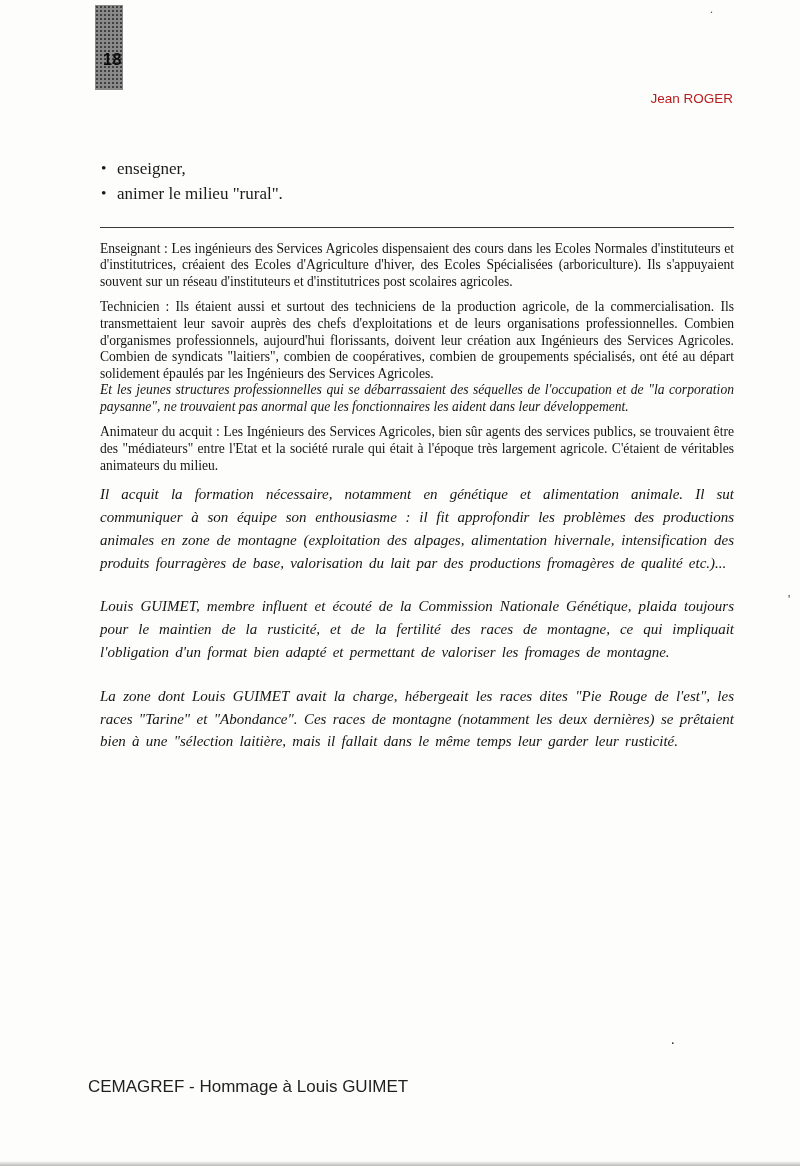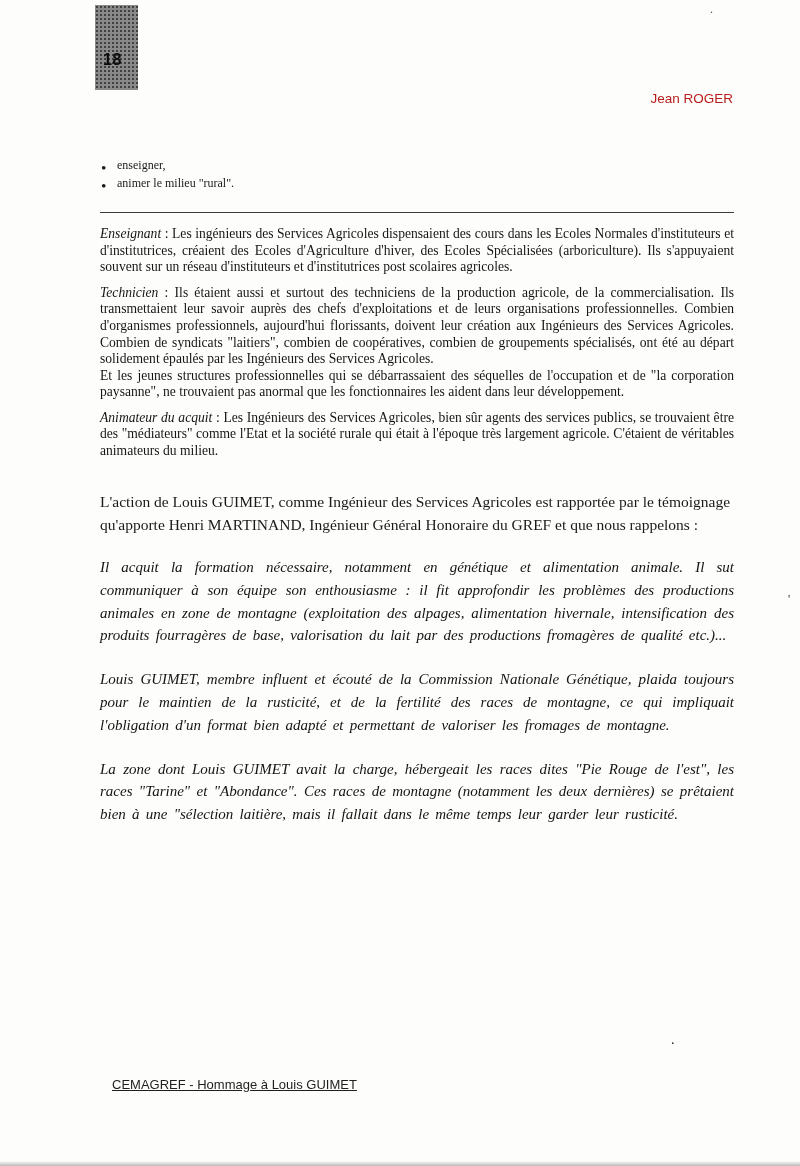--- a/index.html
+++ b/index.html
@@ -8,21 +8,21 @@
     width:800px; height:1166px;
     background:#fdfdfb;
     font-family:"Liberation Serif", serif;
     color:#1a1a1a;
     overflow:hidden;
   }
 
   
   .page-number-block {
     position:absolute; left:95px; top:5px;
-    width:43px; height:85px;
+    width:28px; height:85px;
     background-color:#8a8a8a;
     background-image: radial-gradient(circle, #3f3f3f 32%, rgba(0,0,0,0) 33%);
     background-size:4px 4px;
   }
   .page-number {
     position:absolute; left:8px; top:46px;
     font-family:"Liberation Sans", sans-serif;
     font-weight:bold; font-size:16px; color:#0b0b0b;
     letter-spacing:0.5px;
   }
@@ -38,59 +38,59 @@
   }
 
   .mission-intro {
     font-size:15.5px; line-height:1.4;
     margin:0 0 20px 0;
   }
 
   .bullets { margin:0 0 20px 0; padding:0; list-style:none; }
   .bullets li {
     position:relative; padding-left:17px;
-    font-size:12px; line-height:1.46;
+    font-size:17px; line-height:1.46;
   }
   .bullets li::before {
     content:"\2022";
     position:absolute; left:1px; top:0;
     font-size:15.5px;
   }
 
   .divider {
     border:none; border-top:1px solid #3a3a3a;
     margin:12px 0 13px 0; width:100%; height:0;
   }
 
   .role-para {
     font-size:13.6px; line-height:1.22;
     text-align:justify; margin:0 0 9px 0;
     color:#151515;
   }
-  .role-para.cont { margin-top:-9px; }
-  .role-lead { font-style:italic; }
+  .role-para.cont { margin-top:-9px;font-style:italic; }
+  .role-lead { }
 
   .testimony-intro {
     font-size:15.5px; line-height:1.5;
     margin:30px 0 20px 0;
   }
 
   .quote {
     font-style:italic;
     font-size:15px; line-height:1.52;
     text-align:justify;
     word-spacing:2.5px;
     margin:0 0 21px 0;
     color:#141414;
   }
 
   .footer {
-    position:absolute; left:112px; top:1077px;
+    position:absolute; left:88px; top:1077px;
     font-family:"Liberation Sans", sans-serif;
-    font-size:13px; color:#1f1f1f;text-decoration:underline;
+    font-size:17px; color:#1f1f1f;
   }
 
   
   .artifact { position:absolute; color:#555; font-size:12px; }
   .artifact-dot-top { left:710px; top:2px; }
   .artifact-quote-right { left:788px; top:592px; color:#333; }
   .artifact-dot-bottom { left:671px; top:1032px; color:#222; font-size:14px; }
   .bottom-edge {
     position:absolute; left:0; bottom:0; width:100%; height:5px;
     background:linear-gradient(to bottom, rgba(0,0,0,0) 0%, rgba(60,60,60,0.35) 100%);
@@ -119,23 +119,22 @@
       <li>animer le milieu "rural".</li>
     </ul>
 
     <hr class="divider">
 
     <p class="role-para"><span class="role-lead">Enseignant</span><span> : Les ingénieurs des Services Agricoles dispensaient des cours dans les Ecoles Normales d'instituteurs et d'institutrices, créaient des Ecoles d'Agriculture d'hiver, des Ecoles Spécialisées (arboriculture). Ils s'appuyaient souvent sur un réseau d'instituteurs et d'institutrices post scolaires agricoles.</span></p>
 
     <p class="role-para"><span class="role-lead">Technicien</span><span> : Ils étaient aussi et surtout des techniciens de la production agricole, de la commercialisation. Ils transmettaient leur savoir auprès des chefs d'exploitations et de leurs organisations professionnelles. Combien d'organismes professionnels, aujourd'hui florissants, doivent leur création aux Ingénieurs des Services Agricoles. Combien de syndicats "laitiers", combien de coopératives, combien de groupements spécialisés, ont été au départ solidement épaulés par les Ingénieurs des Services Agricoles.</span></p>
     <p class="role-para cont">Et les jeunes structures professionnelles qui se débarrassaient des séquelles de l'occupation et de "la corporation paysanne", ne trouvaient pas anormal que les fonctionnaires les aident dans leur développement.</p>
 
-    <p class="role-para"><span class="role-lead">Animateur du acquit</span><span> : Les Ingénieurs des Services Agricoles, bien sûr agents des services publics, se trouvaient être des "médiateurs" comme l'Etat et la société rurale qui était à l'époque très largement agricole. C'étaient de véritables animateurs du milieu.</span></p>
+    <p class="role-para"><span class="role-lead">Animateur du acquit</span><span> : Les Ingénieurs des Services Agricoles, bien sûr agents des services publics, se trouvaient être des "médiateurs" entre l'Etat et la société rurale qui était à l'époque très largement agricole. C'étaient de véritables animateurs du milieu.</span></p>
 
-    <p class="testimony-intro">L'action de Louis GUIMET, comme Ingénieur des Services Agricoles est rapportée par le témoignage qu'apporte Henri MARTINAND, Ingénieur Général Honoraire du GREF et que nous rappelons :</p>
 
     <p class="quote">Il acquit la formation nécessaire, notamment en génétique et alimentation animale. Il sut communiquer à son équipe son enthousiasme : il fit approfondir les problèmes des productions animales en zone de montagne (exploitation des alpages, alimentation hivernale, intensification des produits fourragères de base, valorisation du lait par des productions fromagères de qualité etc.)...</p>
     <p class="quote">Louis GUIMET, membre influent et écouté de la Commission Nationale Génétique, plaida toujours pour le maintien de la rusticité, et de la fertilité des races de montagne, ce qui impliquait l'obligation d'un format bien adapté et permettant de valoriser les fromages de montagne.</p>
     <p class="quote">La zone dont Louis GUIMET avait la charge, hébergeait les races dites "Pie Rouge de l'est", les races "Tarine" et "Abondance". Ces races de montagne (notamment les deux dernières) se prêtaient bien à une "sélection laitière, mais il fallait dans le même temps leur garder leur rusticité.</p>
 
   </div>
 
   <div class="footer">CEMAGREF - Hommage à Louis GUIMET</div>
 
   <div class="bottom-edge"></div>

